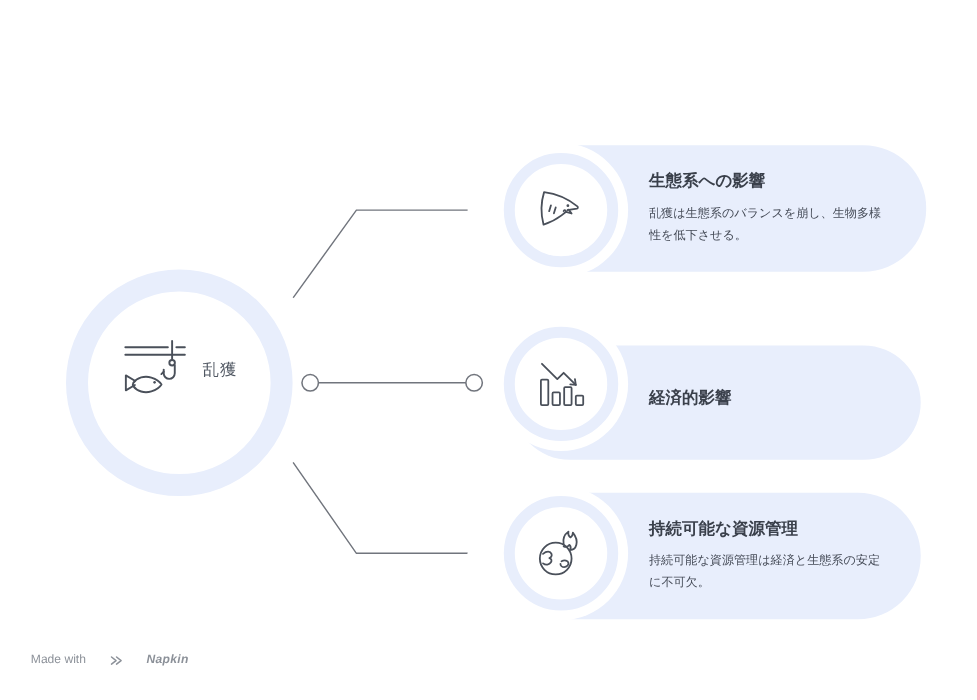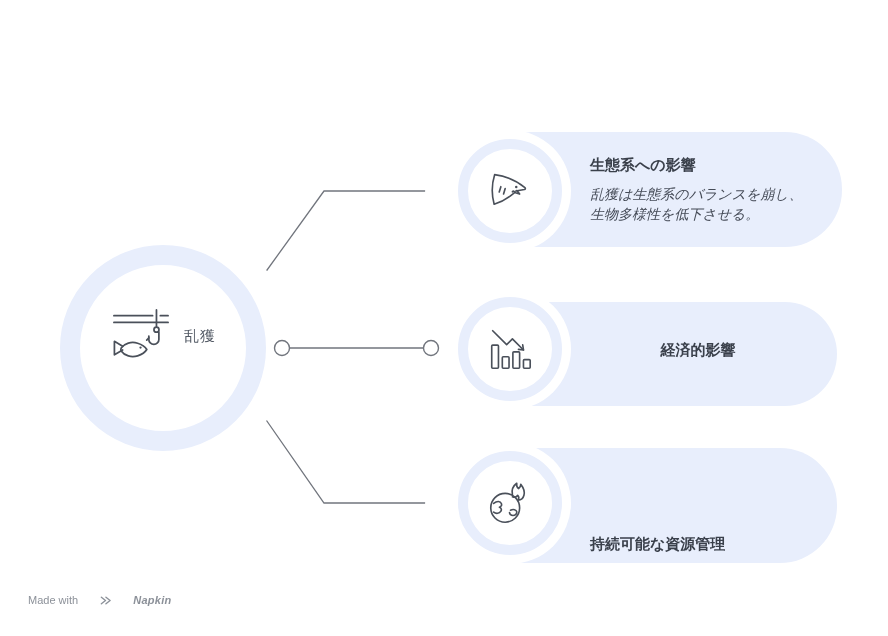--- a/index.html
+++ b/index.html
@@ -29,25 +29,25 @@
     gap:12px;padding-bottom:24px;
   }
   .hub-label{font-size:15px;color:var(--label-text);letter-spacing:1px;}
   .icon-svg{color:var(--icon-stroke);display:block;}
   
   .card{
     position:absolute;left:466px;background:var(--accent-fill);
     display:flex;flex-direction:column;justify-content:center;
   }
   .card1{top:132px;width:376px;height:115px;border-radius:57px;}
-  .card2{top:302px;width:371px;height:104px;border-radius:52px;text-align:center;}
-  .card3{top:448px;width:371px;height:115px;border-radius:57px;justify-content:flex-end;}
+  .card2{top:314px;width:371px;height:104px;border-radius:52px;}
+  .card3{top:448px;width:371px;height:115px;border-radius:57px;}
   .card-text{margin-left:124px;width:216px;}
   .card-title{font-size:15px;line-height:19px;font-weight:bold;color:var(--title-text);margin-bottom:10px;}
-  .card-body{font-size:14px;line-height:20px;color:var(--body-text);font-style:italic;}
+  .card-body{font-size:11px;line-height:20px;color:var(--body-text);}
   
   .badge{
     position:absolute;left:458px;width:104px;height:104px;box-sizing:border-box;
     border:10px solid var(--accent-fill);border-radius:50%;background:#fff;
     box-shadow:0 0 0 9px #ffffff;
     display:flex;align-items:center;justify-content:center;
   }
   .badge1{top:139px;}
   .badge2{top:297px;}
   .badge3{top:451px;}
@@ -135,20 +135,21 @@
         <rect x="18" y="34" width="7" height="12" rx="1"></rect>
         <rect x="29" y="29" width="7" height="17" rx="1"></rect>
         <rect x="40" y="37" width="7" height="9" rx="1"></rect>
       </g>
     </svg>
   </div>
 
   <div class="card card3">
     <div class="card-text">
       <div class="card-title">持続可能な資源管理</div>
+      <div class="card-body">持続可能な資源管理は経済と生態系の安定に不可欠。</div>
     </div>
   </div>
   <div class="badge badge3">
     <svg class="icon-svg" width="50" height="50" viewBox="0 0 52 52">
       <g fill="none" stroke="currentColor" stroke-width="1.7" stroke-linecap="round" stroke-linejoin="round">
         <circle cx="21" cy="31" r="15"></circle>
         <path d="M9 26.5 c3.5 -3 7 -2.5 8 0 c0.8 2 -0.5 3.5 -2 4 c2 0.5 2.5 2.5 1.5 4 c-1.5 2.5 -5 3 -7.5 1"></path>
         <path d="M26.5 33.5 c3 -1.5 6 -0.5 6.5 1.5 c0.5 2 -1.5 4 -4 4 c-2 0 -3.5 -1.5 -3.5 -3"></path>
         <path d="M28.5 17.5 c-1 -5 1 -9.5 4.5 -12 c-0.5 3 0.5 4.5 2 5.5 c1.5 -1 2.2 -2.5 2.2 -4.5 c2.8 3.5 4.3 7.5 3.3 11.5 c-0.8 3.2 -3.3 5 -6 5 c1 -2 0.8 -3.8 -0.5 -5 c-1.2 1.8 -3.5 2.3 -5.5 1.5"></path>
       </g>

